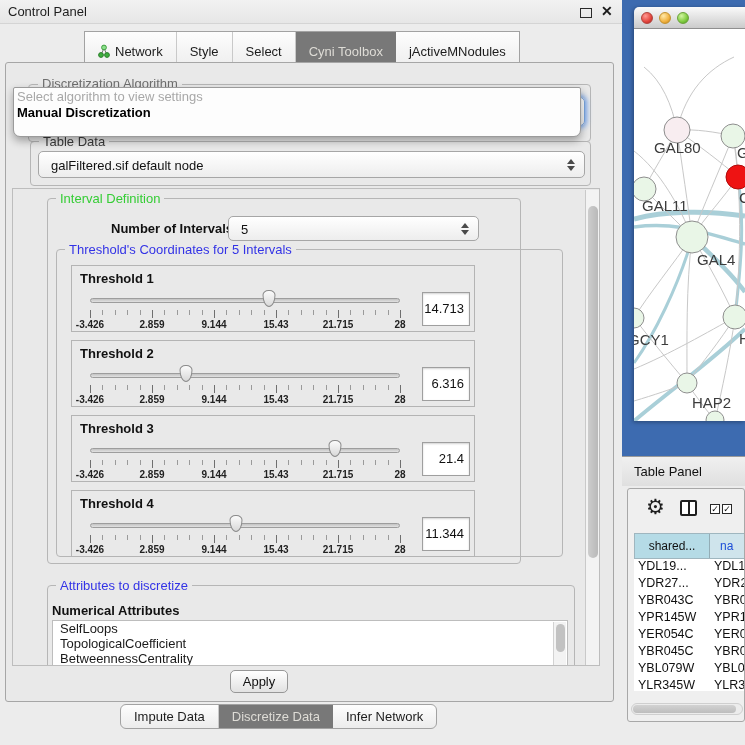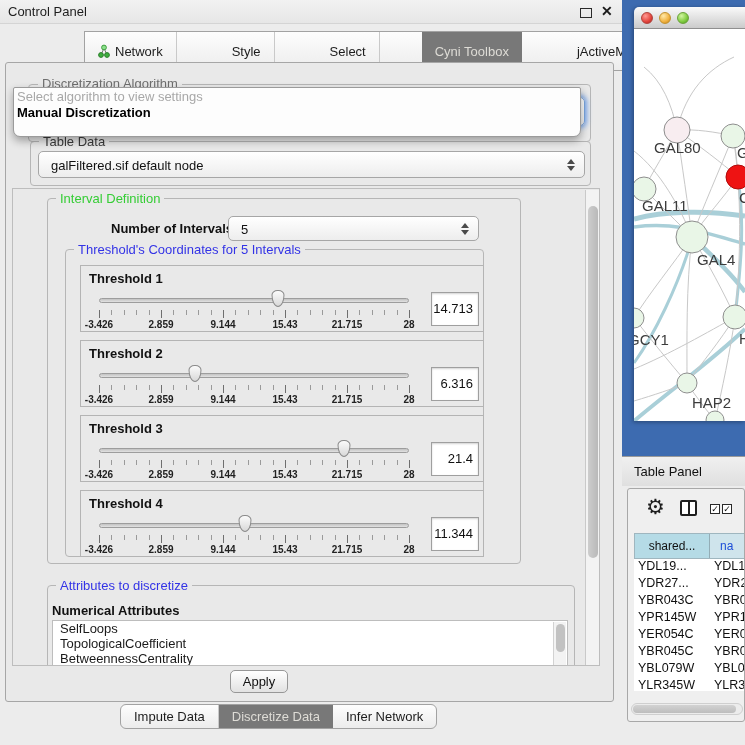--- a/index.html
+++ b/index.html
@@ -6,21 +6,21 @@
   html,body { width:745px; height:745px; }
   body { font-family:"Liberation Sans", sans-serif; background:#ececec; position:relative; overflow:hidden; }
 
   
   .control-panel { position:absolute; left:0; top:0; width:622px; height:745px; background:#ececec; }
   .cp-titlebar { position:absolute; left:0; top:0; width:622px; height:24px; background:linear-gradient(#f2f2f2,#e6e6e6); border-bottom:1px solid #d4d4d4; }
   .cp-title { position:absolute; left:8px; top:4px; font-size:13px; color:#1d1d1d; }
   .float-btn { position:absolute; left:580px; top:8px; width:12px; height:10px; border:1.5px solid #2a2a2a; background:transparent; }
   .close-btn { position:absolute; left:601px; top:3px; font-size:14px; font-weight:bold; color:#1a1a1a; cursor:default; }
 
-  .tabbar { position:absolute; left:84px; top:31px; height:40px; display:flex; border:1px solid #a2a2a2; border-radius:0; background:linear-gradient(#fdfdfd,#ececec); overflow:hidden;gap:42px; }
+  .tabbar { position:absolute; left:84px; top:31px; height:40px; display:flex; border:1px solid #a2a2a2; border-radius:0; background:linear-gradient(#fdfdfd,#ececec); overflow:hidden; }
   .tab { font-size:13px; color:#1c1c1c; padding:0 13px; line-height:25px; border-right:1px solid #c9c9c9; display:flex; align-items:center; gap:5px; white-space:nowrap; }
   .tab:last-child { border-right:none; }
   .tab.selected { background:#787878; color:#dedcd6; border-right:none; }
 
   .content-panel { position:absolute; left:5px; top:62px; width:609px; height:640px; background:#e9e9e9; border:1px solid #a6a6a6; border-radius:3px; }
 
   .group { position:absolute; border:1px solid #b6b6b6; border-radius:4px; }
   .group-title { position:absolute; top:-8px; left:8px; background:#e9e9e9; padding:0 4px; font-size:13px; color:#3b3b3b; white-space:nowrap; }
   .group-title.green { color:#35cd35; }
   .group-title.blue { color:#3333e6; }
@@ -161,21 +161,21 @@
   <div class="viewport">
 
     <div class="group" style="left:34px; top:9px; width:474px; height:366px;">
       <span class="group-title green">Interval Definition</span>
       <span class="noi-label">Number of Intervals</span>
       <div class="combo noi-combo">
         <span class="val">5</span>
         <span class="stepper"></span>
       </div>
 
-      <div class="group" style="left:17px; top:50px; width:419px; height:308px;">
+      <div class="group" style="left:8px; top:50px; width:507px; height:308px;">
         <span class="group-title blue">Threshold's Coordinates for 5 Intervals</span>
 
         <div class="thr-box" style="top:15px;">
           <span class="thr-label">Threshold 1</span>
           <div class="track-zone">
             <div class="track"></div>
             <div class="thumb-slider" style="left: 57.7%;"></div>
             <div class="ticks-minor"></div>
             <div class="ticks-major"></div>
             <span class="tick-lbl" style="left:0">-3.426</span>

